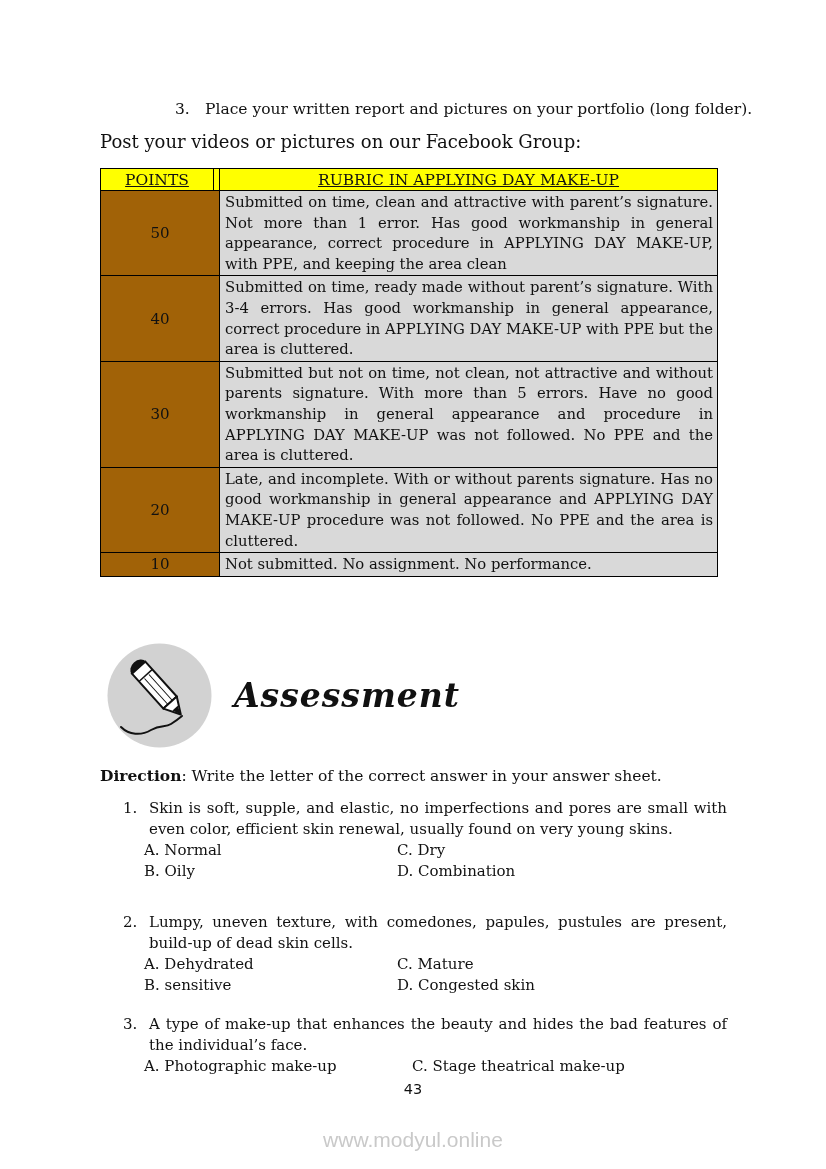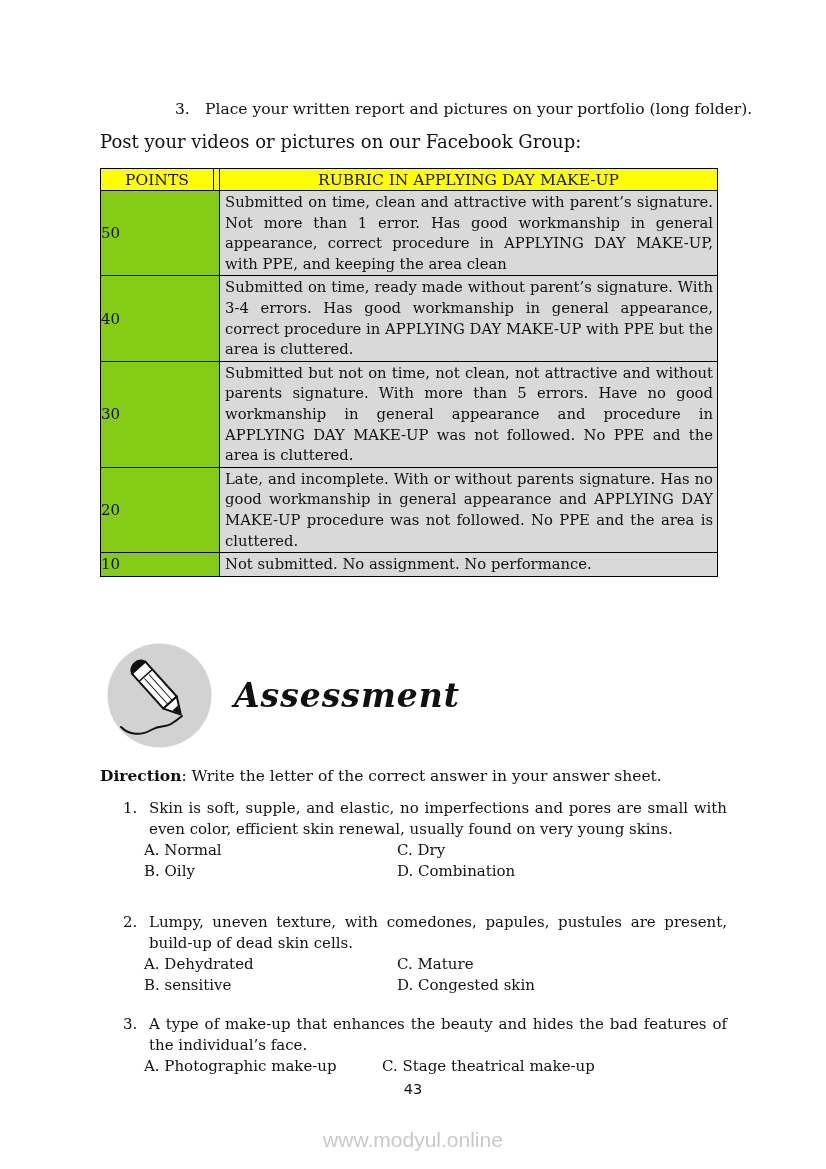--- a/index.html
+++ b/index.html
@@ -19,25 +19,25 @@
   
   table.rubric{
     position:absolute;left:100px;top:168px;width:618px;
     border-collapse:collapse;table-layout:fixed;
   }
   table.rubric col.c1{width:113px;}
   table.rubric col.c2{width:6px;}
   table.rubric th,table.rubric td{border:1px solid #000;}
   table.rubric th{
     background:#FFFF00;height:21px;font-weight:normal;
-    font-size:15.5px;text-align:center;padding:0;
+    font-size:15.5px;text-align:center;padding:0;text-decoration:underline;
   }
   td.pts{
-    text-align:left;vertical-align:middle;
-    font-size:15px;background:#84cc16;padding:0;
+    text-align:center;vertical-align:middle;
+    font-size:15px;background:#a16207;padding:0;
   }
   td.desc{
     background:#D9D9D9;font-size:14.8px;line-height:20.6px;
     text-align:justify;vertical-align:top;
     padding:1px 4px 1px 5px;
   }
   tr.short td.desc{height:20px;text-align:left;}
 
   
   .assess-head{position:absolute;left:107px;top:643px;display:flex;align-items:center;}
@@ -50,21 +50,21 @@
   
   .direction{position:absolute;left:100px;top:765px;font-size:15.5px;line-height:21px;}
   .direction b{font-weight:bold;}
 
   
   .question{position:absolute;left:123px;width:604px;font-size:15px;line-height:21px;}
   .qrow{display:flex;}
   .qnum{width:26px;flex:0 0 auto;}
   .qtext{flex:1 1 auto;text-align:justify;}
   .opts{margin-left:19px;display:grid;grid-template-columns:253px 1fr;padding-left:2px;}
-  .opts.narrow{grid-template-columns:238px 1fr;}
+  .opts.narrow{grid-template-columns:238px 1fr;gap:30px;}
   .q1{top:798px;}
   .q2{top:912px;}
   .q3{top:1014px;}
 
   
   .pagenum{position:absolute;left:0;top:1081px;width:826px;text-align:center;
     font-family:"DejaVu Sans","Liberation Sans",sans-serif;font-size:14.5px;}
   .watermark{position:absolute;left:0;top:1120px;width:826px;text-align:center;
     font-family:"Liberation Sans","DejaVu Sans",sans-serif;font-size:21px;color:#c9c9c9;margin-top:8px;}
 </style>

